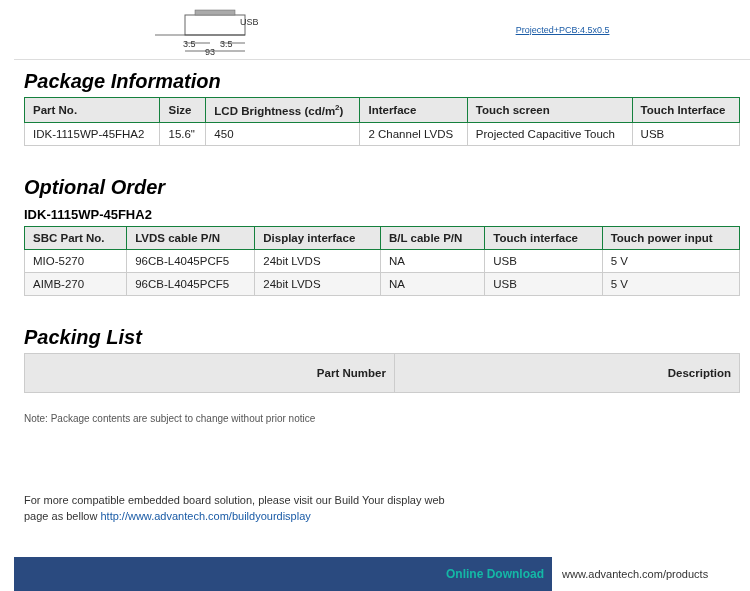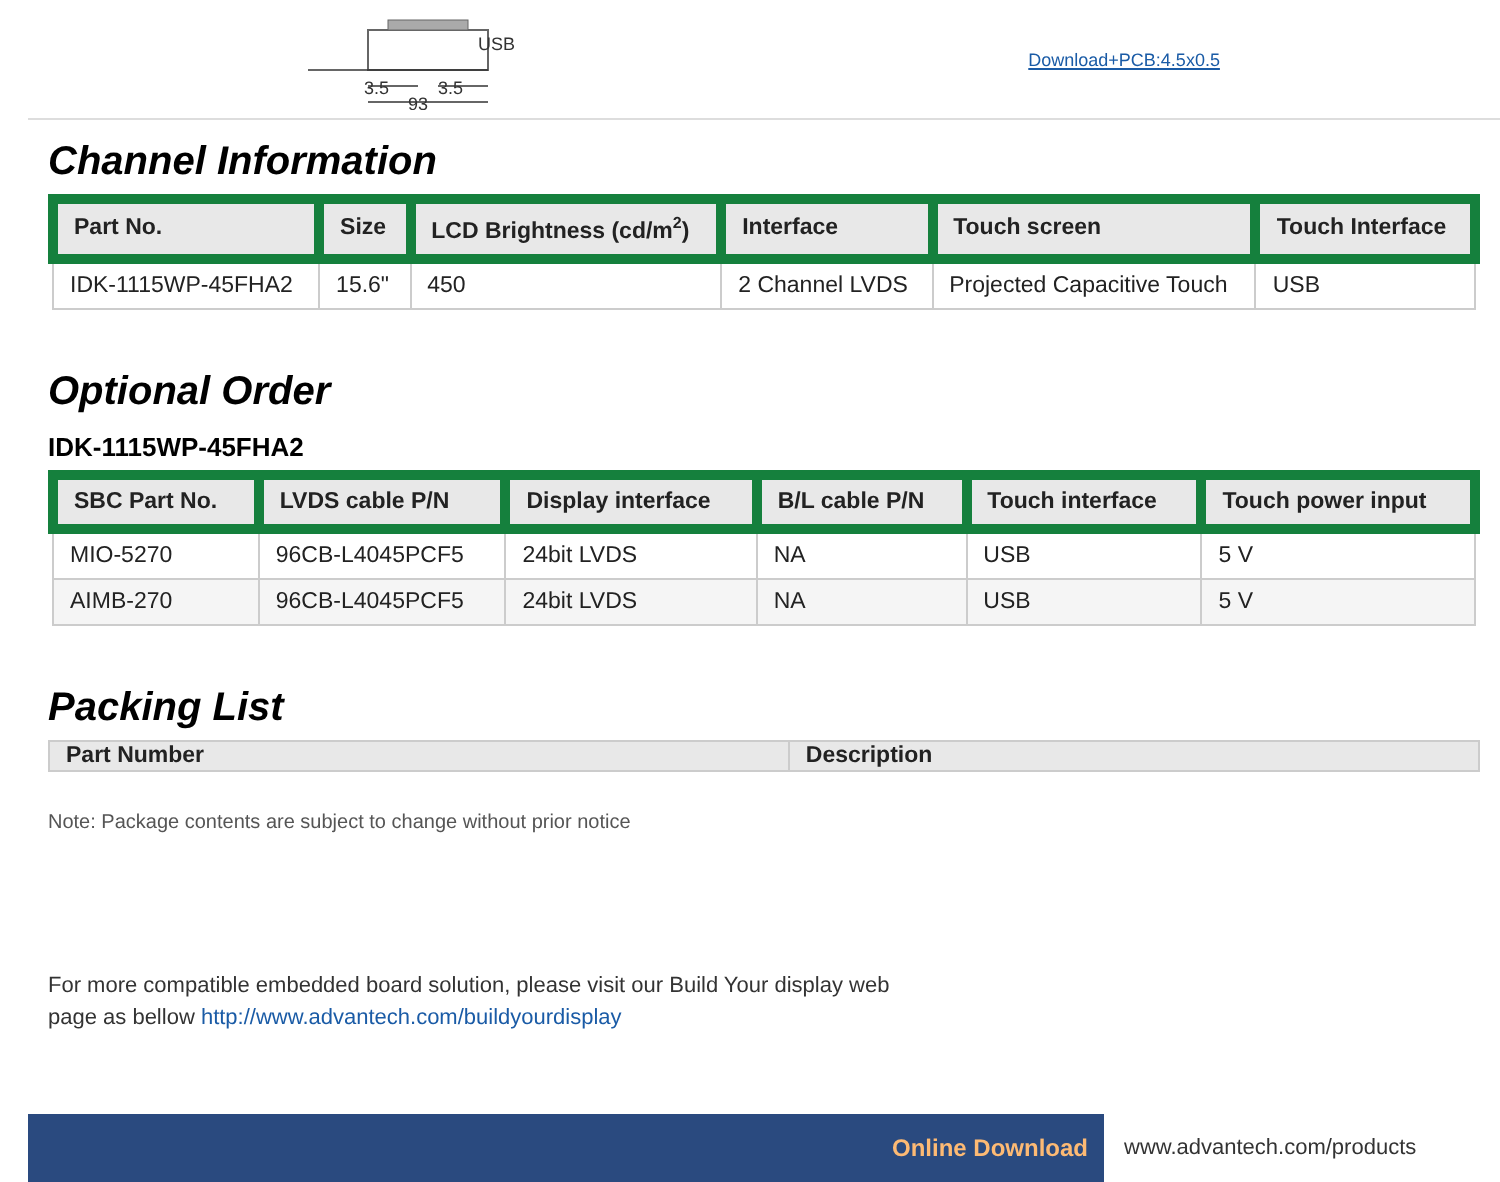--- a/index.html
+++ b/index.html
@@ -30,21 +30,21 @@
       border-collapse: collapse;
       font-size: 11.5px;
     }
     .info-table thead tr {
       background: #e8e8e8;
     }
     .info-table thead th {
       text-align: left;
       padding: 5px 8px;
       font-weight: bold;
-      border: 5px solid #15803d;
+      border: 1px solid #15803d;
       white-space: nowrap;
     }
     .info-table tbody tr {
       background: #fff;
     }
     .info-table tbody tr:nth-child(even) {
       background: #f5f5f5;
     }
     .info-table tbody td {
       padding: 5px 8px;
@@ -64,22 +64,22 @@
     .packing-table {
       width: calc(100% - 20px);
       margin: 0 10px;
       border-collapse: collapse;
       font-size: 11.5px;
     }
     .packing-table thead tr {
       background: #e8e8e8;
     }
     .packing-table thead th {
-      text-align: left;
-      padding: 1px 8px;
+      text-align: right;
+      padding: 13px 8px;
       font-weight: bold;
       border: 1px solid #ccc;
     }
     .packing-table tbody tr:nth-child(odd) {
       background: #e8f0f8;
     }
     .packing-table tbody tr:nth-child(even) {
       background: #d8e8f5;
     }
     .packing-table tbody td {
@@ -114,21 +114,21 @@
       bottom: 0;
       left: 0;
       width: 750px;
       height: 34px;
       background: #2a4a7f;
       display: flex;
       align-items: center;
       justify-content: flex-end;
     }
     .bottom-bar-label {
-      color: #fdba74;
+      color: #14b8a6;
       font-size: 12px;
       font-weight: bold;
       padding-right: 8px;
     }
     .bottom-bar-url {
       background: #fff;
       color: #333;
       font-size: 11px;
       padding: 16px 10px;
       margin-right: 12px;
@@ -189,26 +189,26 @@
         <text x="85" y="20" font-size="9" fill="#333">USB</text>
         <text x="28" y="42" font-size="8" fill="#333">3.5</text>
         <text x="65" y="42" font-size="8" fill="#333">3.5</text>
         <line x1="30" y1="38" x2="55" y2="38" stroke="#333" stroke-width="0.7" marker-end="url(#arr)"></line>
         <line x1="65" y1="38" x2="90" y2="38" stroke="#333" stroke-width="0.7"></line>
         <text x="50" y="50" font-size="8" fill="#333">93</text>
         <line x1="30" y1="46" x2="90" y2="46" stroke="#333" stroke-width="0.7"></line>
       </svg>
     </div>
     <div class="dim-box">
-      <span class="component-link">Download+PCB:4.5x0.5</span>
+      <span class="component-link">Projected+PCB:4.5x0.5</span>
     </div>
   </div>
 
   <div class="section-header">
-    <h2>Channel Information</h2>
+    <h2>Package Information</h2>
   </div>
 
   <table class="info-table">
     <thead>
       <tr>
         <th>Part No.</th>
         <th>Size</th>
         <th>LCD Brightness (cd/m<sup>2</sup>)</th>
         <th>Interface</th>
         <th>Touch screen</th>

